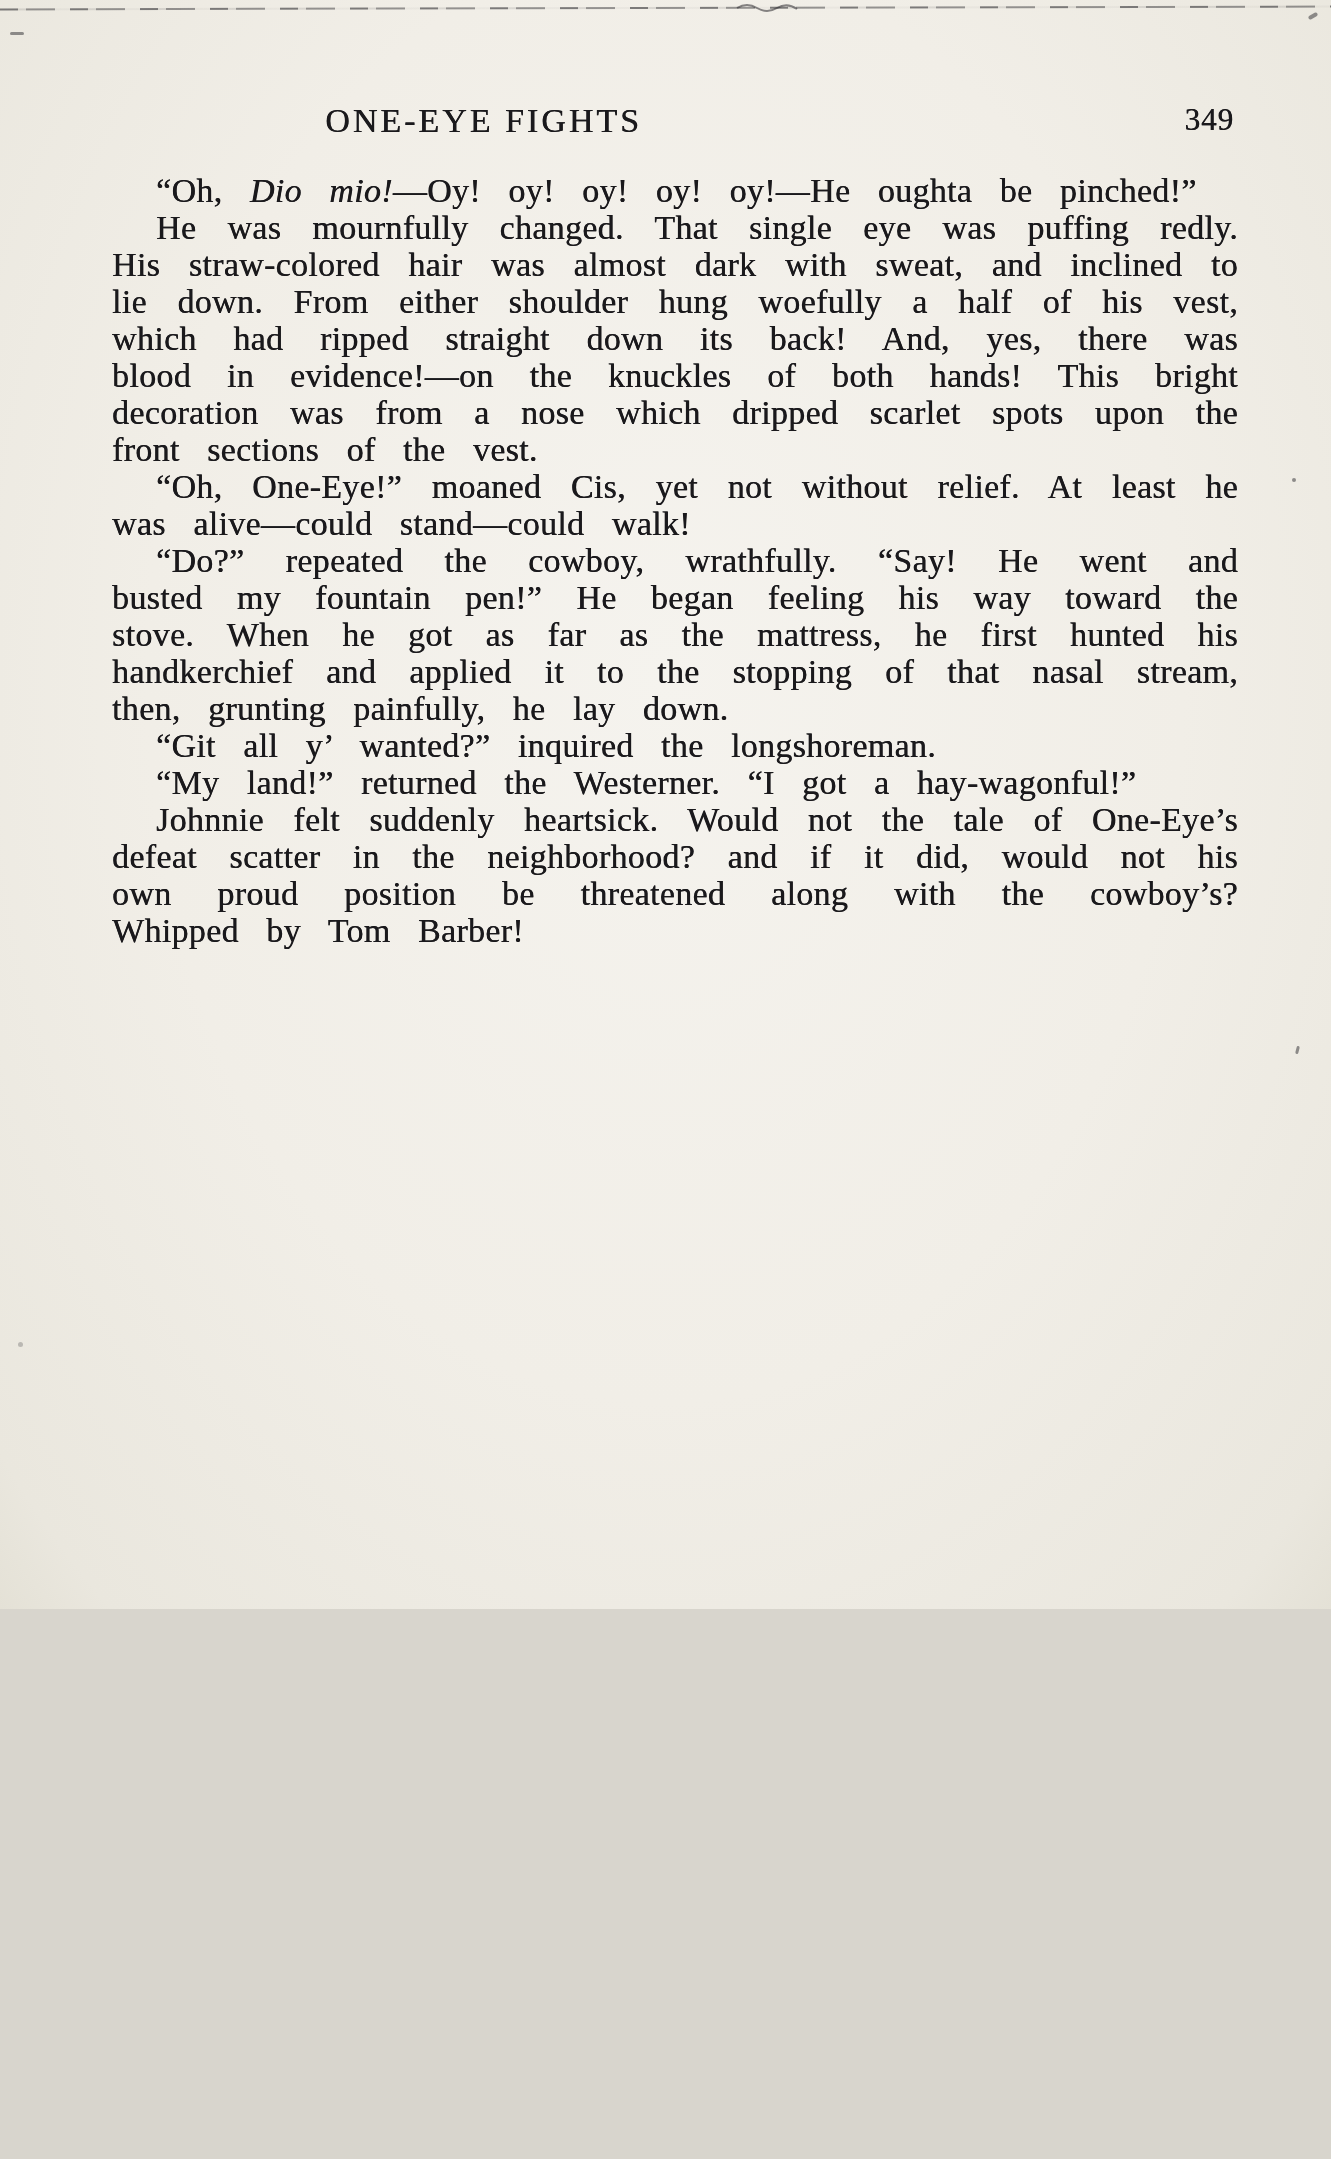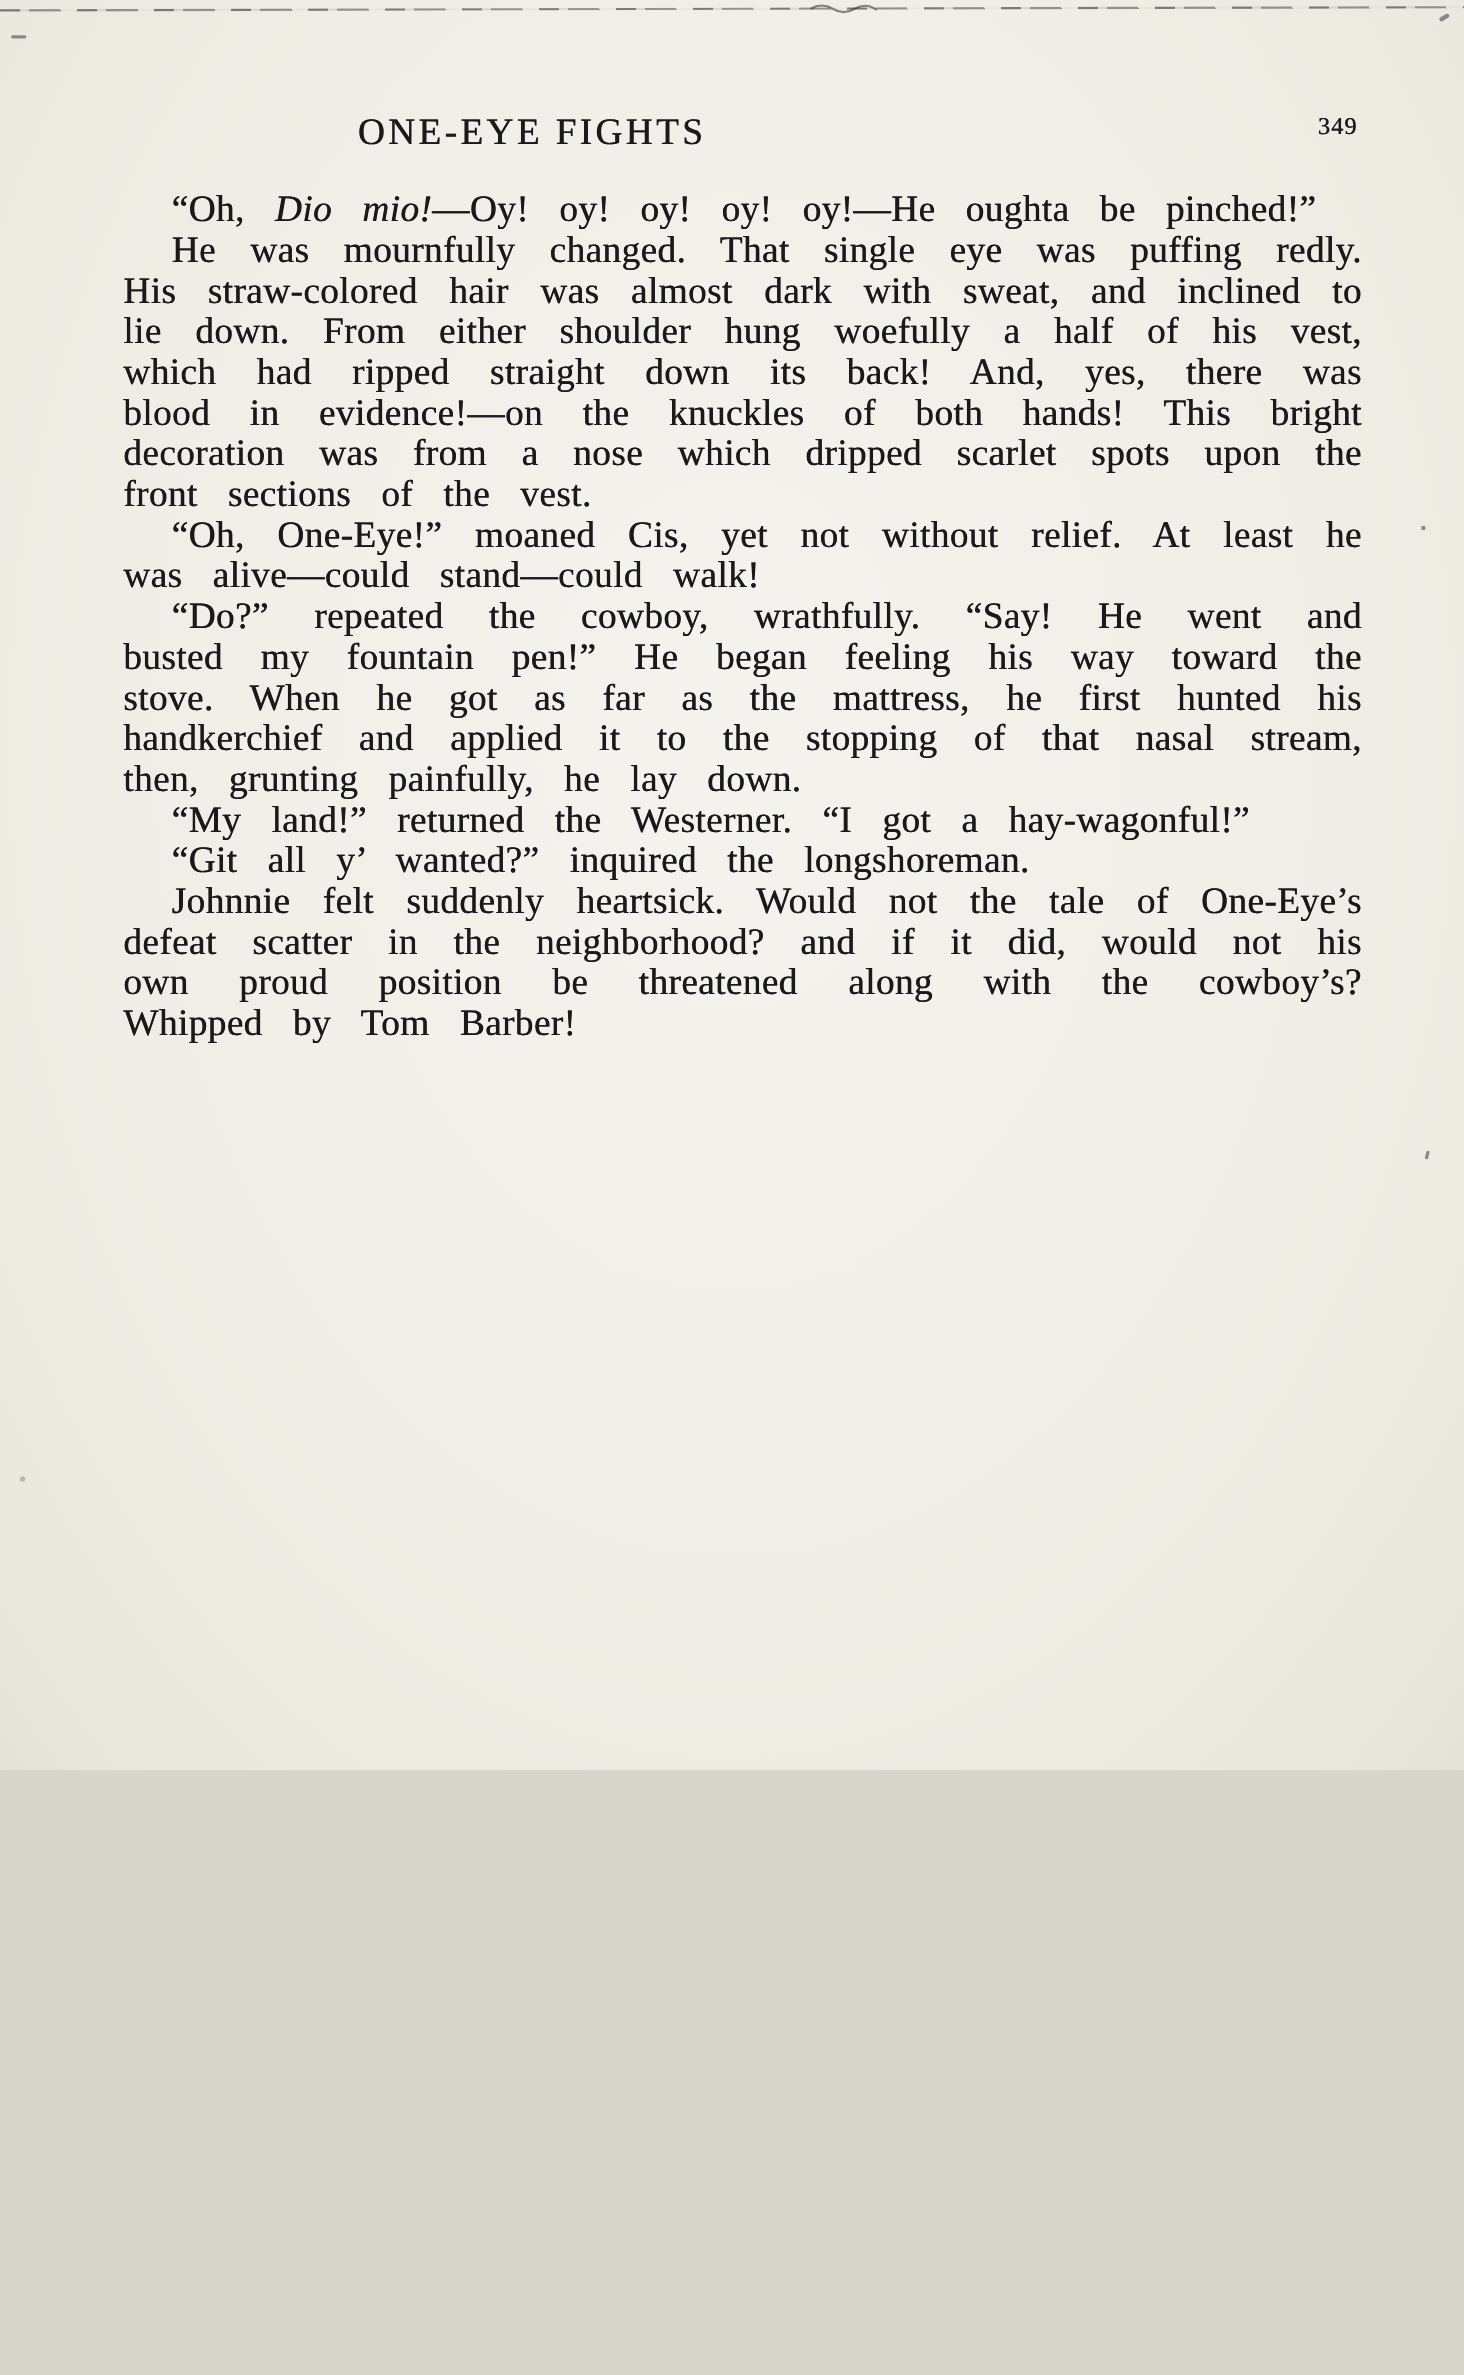--- a/index.html
+++ b/index.html
@@ -71,21 +71,21 @@
       transform: translateX(-50%);
       font-size: 34px;
       letter-spacing: 3px;
       white-space: nowrap;
       text-shadow: 0.4px 0 0 currentColor;
     }
     .page-number {
       position: absolute;
       right: 4px;
       top: 0;
-      font-size: 22px;
+      font-size: 31px;
       letter-spacing: 1px;
       text-shadow: 0.4px 0 0 currentColor;
     }
     .body-text p {
       margin: 0;
       text-indent: 44px;
       text-align: justify;
       font-size: 34px;
       line-height: 37px;
       word-spacing: 0.55em;
@@ -123,22 +123,22 @@
       <p><span>“Oh, </span><span class="italic">Dio mio!</span><span>—Oy! oy! oy! oy! oy!—He oughta be pinched!”</span></p>
 
 
       <p>He was mournfully changed. That single eye was puffing redly. His straw-colored hair was almost dark with sweat, and inclined to lie down. From either shoulder hung woefully a half of his vest, which had ripped straight down its back! And, yes, there was blood in evidence!—on the knuckles of both hands! This bright decoration was from a nose which dripped scarlet spots upon the front sections of the vest.</p>
 
       <p>“Oh, One-Eye!” moaned Cis, yet not without relief. At least he was alive—could stand—could walk!</p>
 
 
       <p>“Do?” repeated the cowboy, wrathfully. “Say! He went and busted my fountain pen!” He began feeling his way toward the stove. When he got as far as the mattress, he first hunted his handkerchief and applied it to the stopping of that nasal stream, then, grunting painfully, he lay down.</p>
 
+      <p>“Git all y’ wanted?” inquired the longshoreman.</p>
+
       <p>“My land!” returned the Westerner. “I got a hay-wagonful!”</p>
-
-      <p>“Git all y’ wanted?” inquired the longshoreman.</p>
 
 
       <p>Johnnie felt suddenly heartsick. Would not the tale of One-Eye’s defeat scatter in the neighborhood? and if it did, would not his own proud position be threatened along with the cowboy’s? Whipped by Tom Barber!</p>
 
     </div>
   </div>
 </div>
 
 </body></html>

